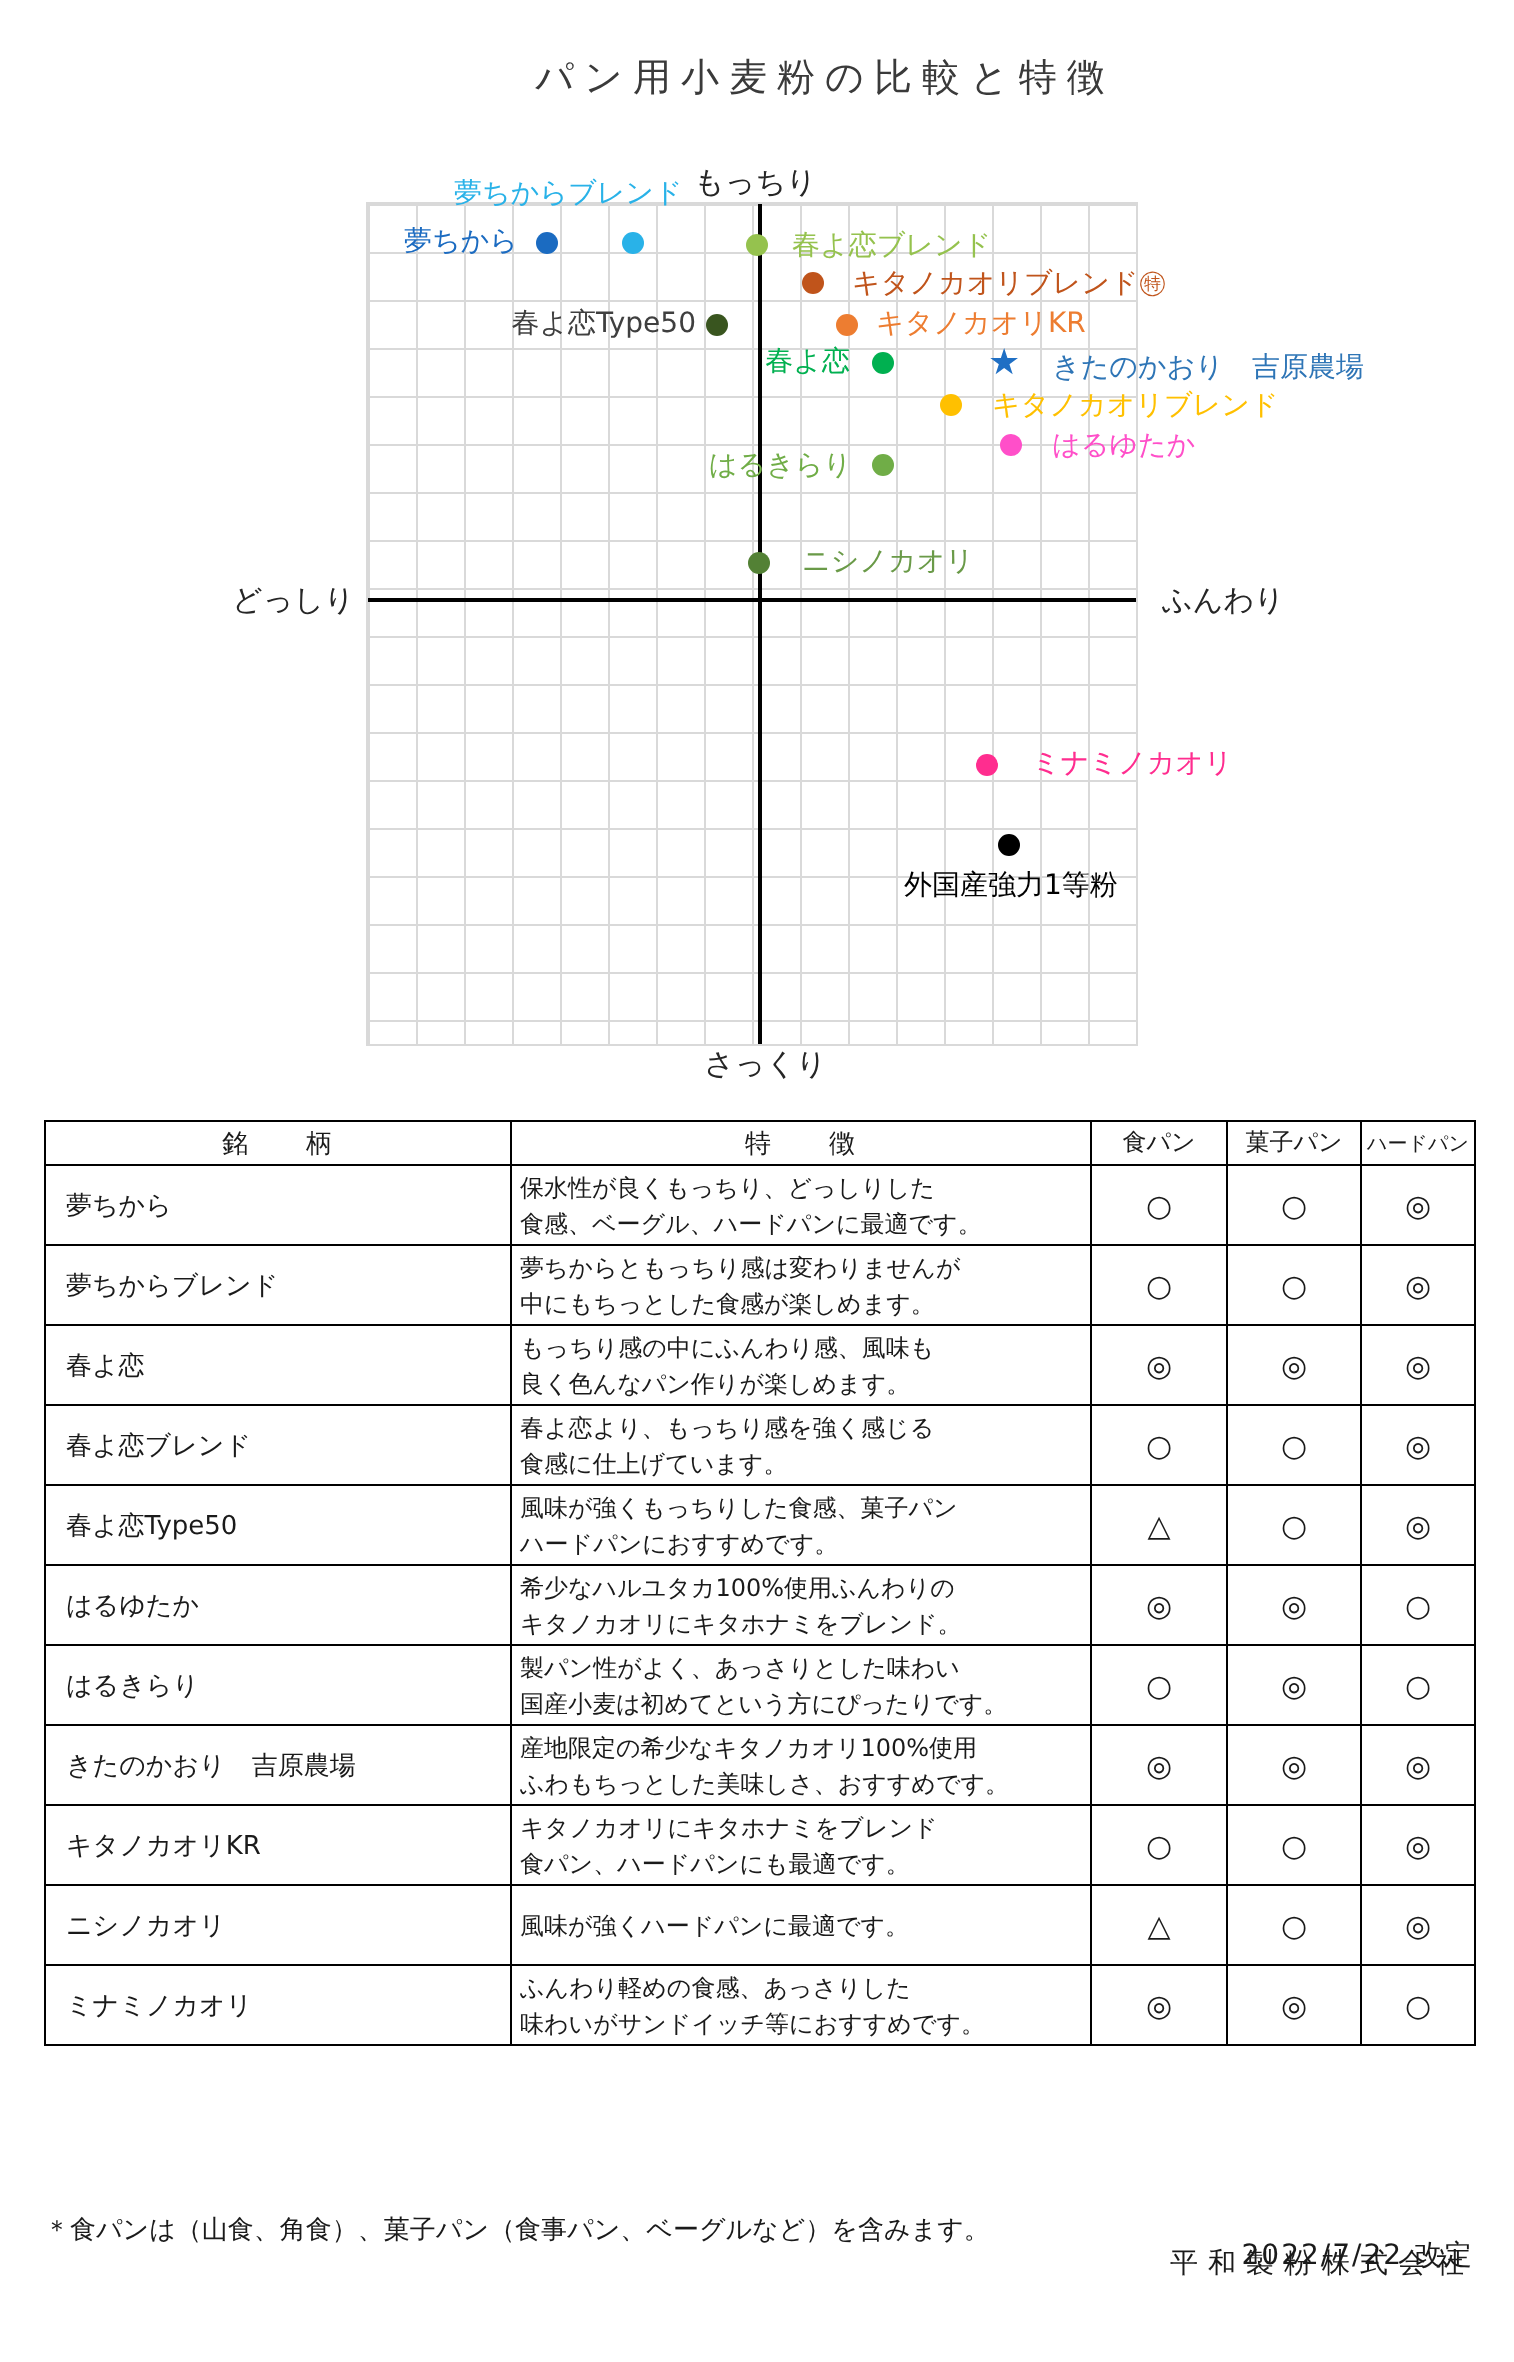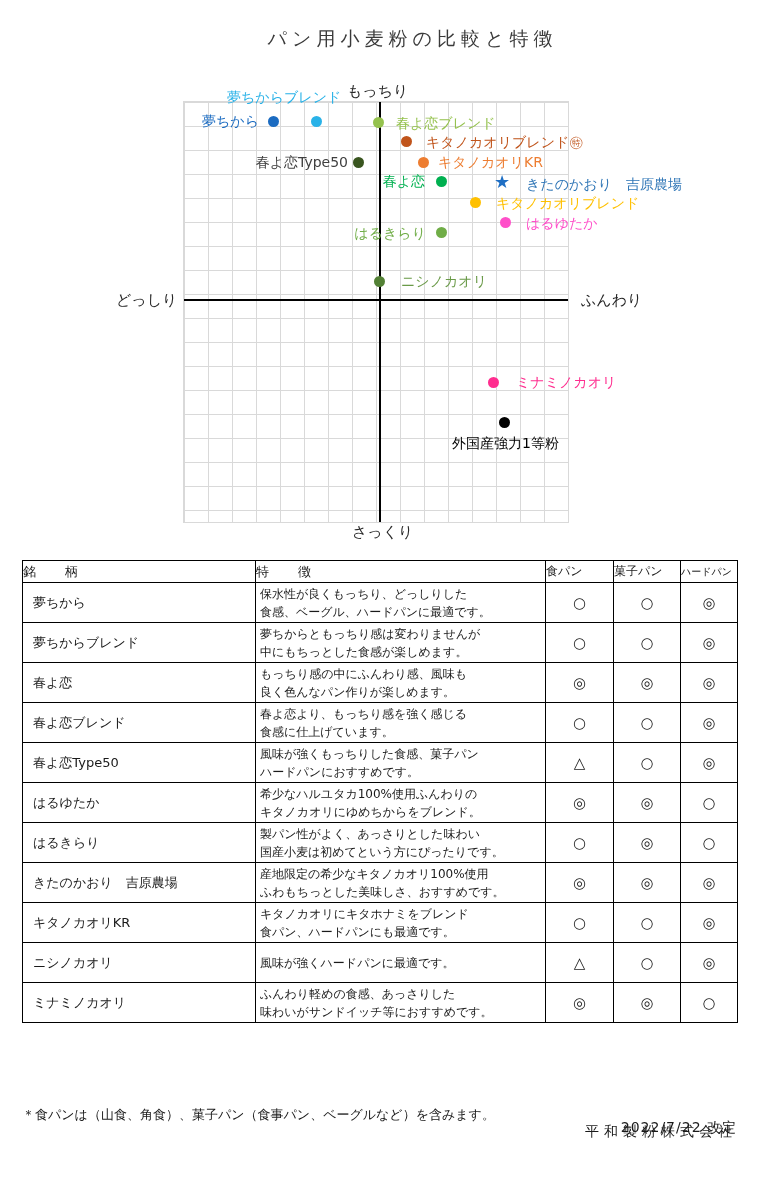--- a/index.html
+++ b/index.html
@@ -31,21 +31,21 @@
   .marker { position:absolute; }
   .dot  { width:11px; height:11px; border-radius:50%; }
   .star { font-size:18px; line-height:20px; }
   .point-label { position:absolute; font-size:14px; line-height:16px; white-space:nowrap; }
   
   .flour-table {
     position:absolute; left:22px; top:560px; width:715px;
     border-collapse:collapse; table-layout:fixed;
   }
   .flour-table th, .flour-table td { border:1px solid #000; overflow:hidden; }
-  .flour-table th { font-weight:400; height:21px; padding:0; text-align:left; color:#1a1a1a; }
+  .flour-table th { font-weight:400; height:21px; padding:0; text-align:center; color:#1a1a1a; }
   .th-name, .th-desc { font-size:13px; letter-spacing:1px; }
   .th-shoku, .th-kashi { font-size:12px; }
   .th-hard { font-size:10px; }
   .flour-table tr.data-row { height:40px; }
   td.name { font-size:13px; padding:0 4px 0 10px; color:#1a1a1a; }
   td.desc { font-size:12px; line-height:1.5; padding:1px 3px 1px 4px; color:#1a1a1a; }
   td.mark { text-align:center; font-size:15px; color:#1a1a1a; }
   
   .footnote { position:absolute; left:22px; top:1106px; font-size:13px; color:#1a1a1a; }
   .company  { position:absolute; right:20px; top:1123px; font-size:14px; letter-spacing:5px; color:#1a1a1a; }
@@ -162,21 +162,21 @@
           <div>ハードパンにおすすめです。</div>
         </td>
         <td class="mark">△</td>
         <td class="mark">○</td>
         <td class="mark">◎</td>
       </tr>
       <tr class="data-row">
         <td class="name">はるゆたか</td>
         <td class="desc">
           <div>希少なハルユタカ100%使用ふんわりの</div>
-          <div>キタノカオリにゆめちからをブレンド。</div>
+          <div>キタノカオリにキタホナミをブレンド。</div>
         </td>
         <td class="mark">◎</td>
         <td class="mark">◎</td>
         <td class="mark">○</td>
       </tr>
       <tr class="data-row">
         <td class="name">はるきらり</td>
         <td class="desc">
           <div>製パン性がよく、あっさりとした味わい</div>
           <div>国産小麦は初めてという方にぴったりです。</div>

